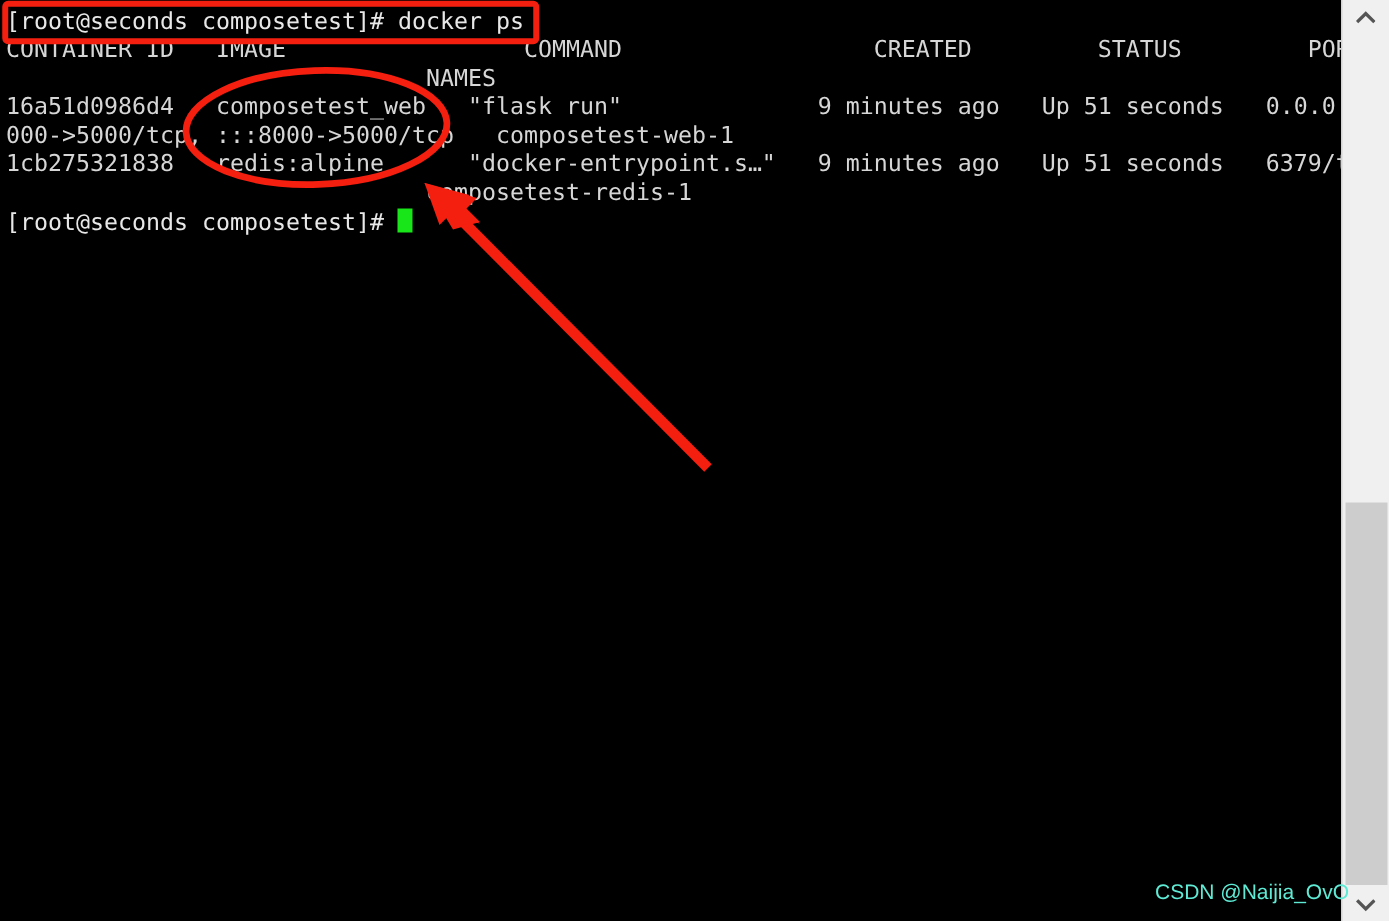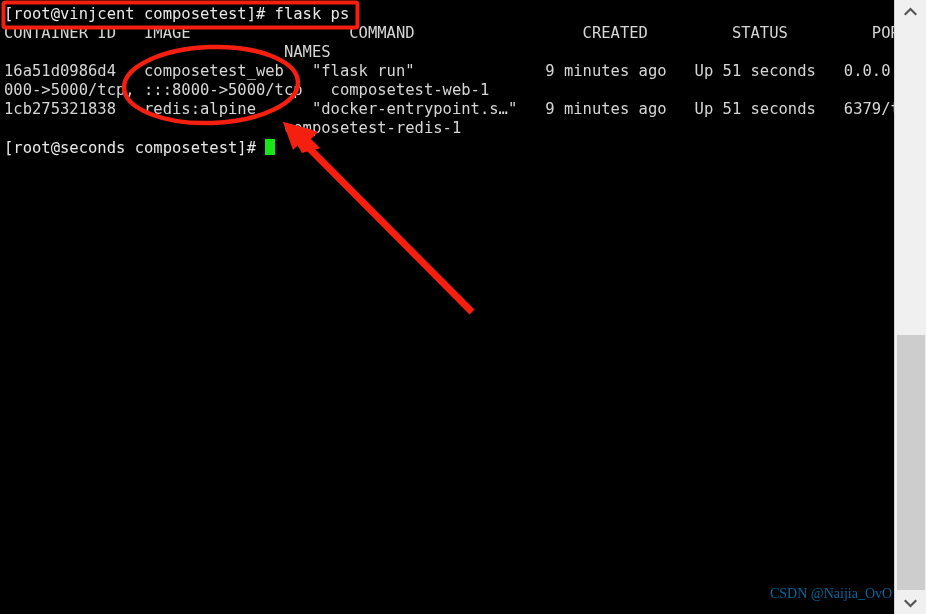--- a/index.html
+++ b/index.html
@@ -91,34 +91,34 @@
     width: 28px;
     height: 255px;
     background: #cdcdcd;
   }
 
   
   #watermark {
     position: absolute;
     left: 770px;
     top: 586px;
-    font-family: Liberation Serif, serif;
+    font-family: Liberation Sans, sans-serif;
     font-size: 14px;
-    color: #0369a1;
+    color: #5eead4;
     white-space: nowrap;
   }
 </style>
 </head>
 <body>
 
 <div id="screen">
 
   <div id="terminal">
 
-    <div class="term-line bright" style="top:5px;">[root@vinjcent composetest]# flask ps</div>
+    <div class="term-line bright" style="top:5px;">[root@seconds composetest]# docker ps</div>
     <div class="term-line" style="top:24px;">CONTAINER ID   IMAGE                 COMMAND                  CREATED         STATUS         PORTS</div>
     <div class="term-line" style="top:43px;">                              NAMES</div>
     <div class="term-line" style="top:62px;">16a51d0986d4   composetest_web   "flask run"              9 minutes ago   Up 51 seconds   0.0.0.0:8</div>
     <div class="term-line" style="top:81px;">000-&gt;5000/tcp, :::8000-&gt;5000/tcp   composetest-web-1</div>
     <div class="term-line" style="top:100px;">1cb275321838   redis:alpine      "docker-entrypoint.s…"   9 minutes ago   Up 51 seconds   6379/tcp</div>
     <div class="term-line" style="top:119px;">                              composetest-redis-1</div>
     <div class="term-line bright" style="top:139px;">[root@seconds composetest]#</div>
 
     <div id="cursor"></div>
   </div>

